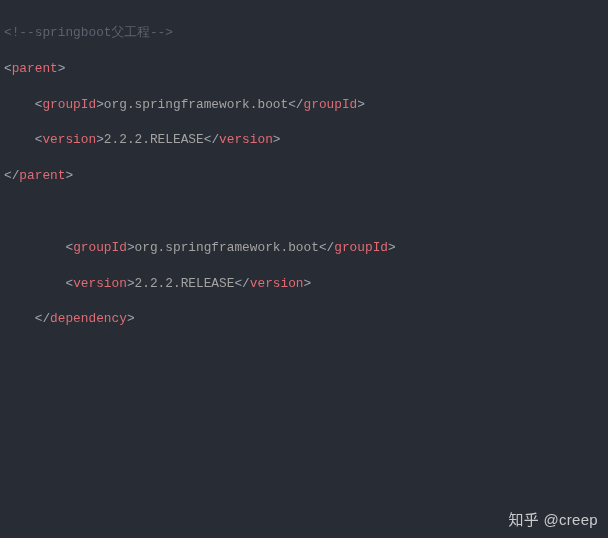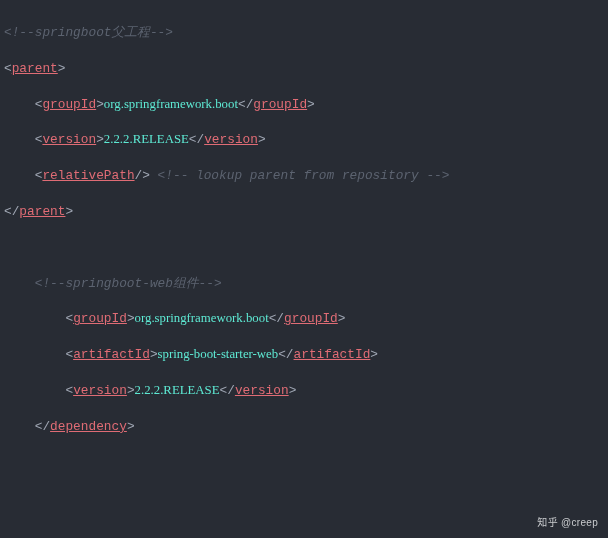--- a/index.html
+++ b/index.html
@@ -13,48 +13,45 @@
     width: 608px;
     height: 538px;
     overflow: hidden;
     position: relative;
   }
   .code {
     padding: 6px 4px;
     white-space: pre;
   }
   .line { display: block; }
-  .comment { color: #5c6370; font-style: italic; }
+  .comment { color: #5c6370; }
   .punct { color: #a0a7b4; }
-  .tag { color: #e06c75; text-decoration: underline; }
-  .text { color: #5eead4; font-family: Liberation Serif, serif; }
+  .tag { color: #e06c75; }
+  .text { color: #a3a3a3; }
   .watermark {
     position: absolute;
     right: 10px;
     bottom: 8px;
     color: #c9cbce;
     font-family: Arial, "Noto Sans CJK SC", sans-serif;
-    font-size: 10px;
+    font-size: 15px;
     letter-spacing: 0.3px;
   }
 </style>
 </head>
 <body>
 
 <div class="code">
 <span class="line"><span class="comment">&lt;!--springboot父工程--&gt;</span></span>
 <span class="line"><span class="punct">&lt;</span><span class="tag">parent</span><span class="punct">&gt;</span></span>
 <span class="line">    <span class="punct">&lt;</span><span class="tag">groupId</span><span class="punct">&gt;</span><span class="text">org.springframework.boot</span><span class="punct">&lt;/</span><span class="tag">groupId</span><span class="punct">&gt;</span></span>
 <span class="line">    <span class="punct">&lt;</span><span class="tag">version</span><span class="punct">&gt;</span><span class="text">2.2.2.RELEASE</span><span class="punct">&lt;/</span><span class="tag">version</span><span class="punct">&gt;</span></span>
-<span class="line">    <span class="punct">&lt;</span><span class="tag">relativePath</span><span class="punct">/&gt;</span><span class="comment"> &lt;!-- lookup parent from repository --&gt;</span></span>
 <span class="line"><span class="punct">&lt;/</span><span class="tag">parent</span><span class="punct">&gt;</span></span>
 <span class="line"> </span>
-<span class="line">    <span class="comment">&lt;!--springboot-web组件--&gt;</span></span>
 <span class="line">        <span class="punct">&lt;</span><span class="tag">groupId</span><span class="punct">&gt;</span><span class="text">org.springframework.boot</span><span class="punct">&lt;/</span><span class="tag">groupId</span><span class="punct">&gt;</span></span>
-<span class="line">        <span class="punct">&lt;</span><span class="tag">artifactId</span><span class="punct">&gt;</span><span class="text">spring-boot-starter-web</span><span class="punct">&lt;/</span><span class="tag">artifactId</span><span class="punct">&gt;</span></span>
 <span class="line">        <span class="punct">&lt;</span><span class="tag">version</span><span class="punct">&gt;</span><span class="text">2.2.2.RELEASE</span><span class="punct">&lt;/</span><span class="tag">version</span><span class="punct">&gt;</span></span>
 <span class="line">    <span class="punct">&lt;/</span><span class="tag">dependency</span><span class="punct">&gt;</span></span>
 
 
 
 
 
 
 
 

